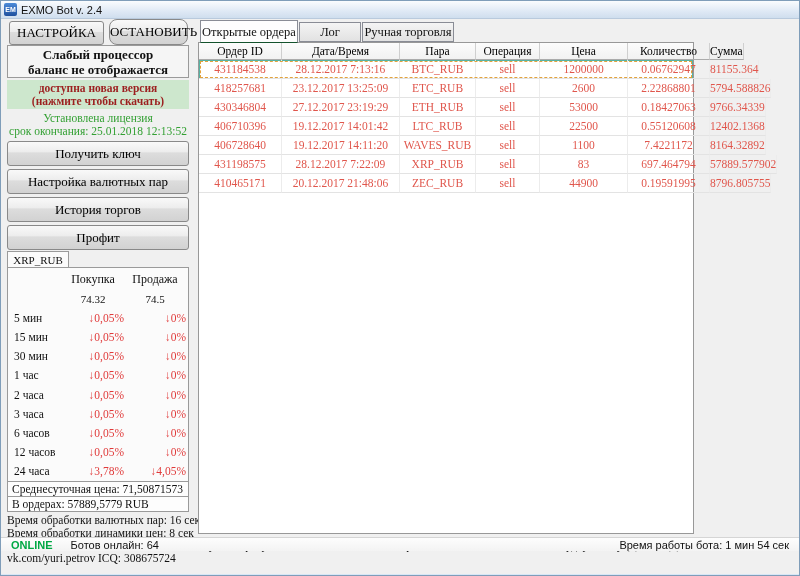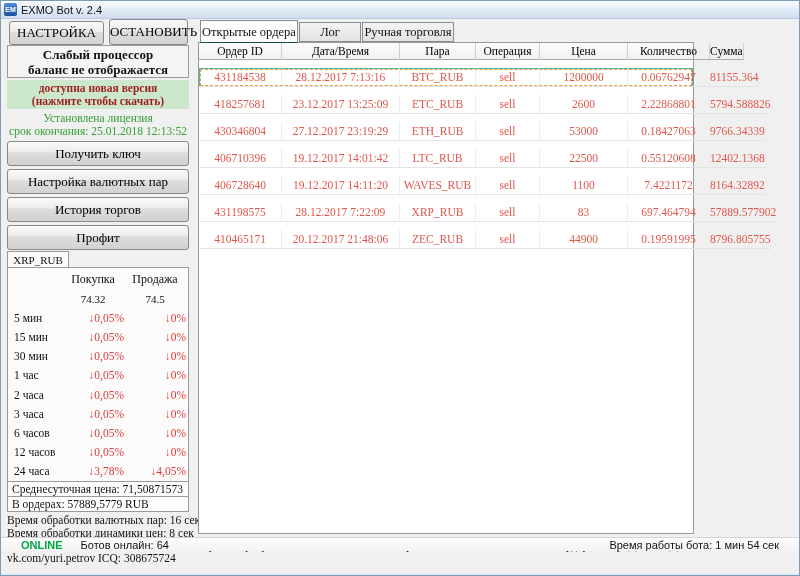--- a/index.html
+++ b/index.html
@@ -17,21 +17,21 @@
   .app-icon { display:inline-block; width:13px; height:13px; margin-right:4px;
               background:linear-gradient(#4d8bd8,#1d4f9e); color:#fff; font-size:7px;
               font-weight:bold; text-align:center; line-height:13px; border-radius:2px;
               font-family:"Liberation Sans",sans-serif; }
 
   
   .btn { position:absolute; font-family:"Liberation Serif",serif; font-size:13px;
          background:linear-gradient(#f9f9f9,#ececec 45%,#dddddd 46%,#d2d2d2);
          border:1px solid #898989; border-radius:3px; color:#000; text-align:center; cursor:default; }
   .btn-settings { left:8px;  top:20px; width:95px;  height:24px; }
-  .btn-stop     { left:108px; top:18px; width:79px; height:26px; }
+  .btn-stop     { left:108px; top:18px; width:79px; height:26px;border-radius:8px; }
 
   .side-btn { left:6px; width:182px; height:25px; }
   .s1 { top:140px; } .s2 { top:168px; } .s3 { top:196px; } .s4 { top:224px; }
 
   
   .warning-box { position:absolute; left:6px; top:44px; width:182px; height:33px;
                  background:#f5f5f5; border:1px solid #9a9a9a; text-align:center;
                  font-weight:bold; font-size:13px; line-height:15px; padding-top:1px; }
   .update-box  { position:absolute; left:6px; top:79px; width:182px; height:29px;
                  background:#cde7cd; color:#9c1f1f; font-weight:bold; text-align:center;
@@ -68,36 +68,36 @@
   .tab-2 { left:298px; width:62px; }
   .tab-3 { left:361px; width:92px; }
 
   
   .orders-table { position:absolute; left:197px; top:41px; width:496px; height:492px;
                   background:#fff; border:1px solid #989898; display:flex; flex-direction:column; }
   .trow, .thead { display:grid; grid-template-columns:83px 118px 76px 64px 88px 82px 1fr; }
   .thead { height:17px; line-height:16px; background:linear-gradient(#fcfcfc,#f1f1f1); }
   .thead > div { border-right:1px solid #cfcfcf; border-bottom:1px solid #ababab;
                  text-align:center; font-size:11.5px; color:#000; }
-  .trow  { height:19px; line-height:18px;margin-top:8px; }
+  .trow  { height:19px; line-height:18px; }
   .trow > div { border-right:1px solid #ececec; border-bottom:1px solid #e3e3e3;
                 text-align:center; font-size:11.5px; color:#e0564c; }
   .trow.selected { outline:1px dashed #e2a23c; outline-offset:-2px;
                    box-shadow:inset 0 0 0 1px #56b3a3; }
   .tfiller { flex:1; background:#fff; }
 
   
   .times-line { position:absolute; top:538px; left:200px; width:594px; font-size:11.5px; }
   .times-line span { position:absolute; white-space:nowrap; }
   .tl-server { left:0; } .tl-local { left:145px; } .tl-count { left:323px; }
 
   .statusbar { position:absolute; left:0; top:536px; width:100%; height:14px;
                background:linear-gradient(#fdfdfd,#f3f3f3); border-top:1px solid #d5d5d5;
                font-family:"Liberation Sans",sans-serif; font-size:11px;
-               display:flex; align-items:center; padding:0 20px;text-align:right; }
+               display:flex; align-items:center; padding:0 10px;text-align:right; }
   .online { color:#00a844; font-weight:bold; margin-right:18px; }
   .uptime { margin-left:auto; }
   .bottom-strip { position:absolute; left:0; top:573px; width:100%; height:3px;
                   background:linear-gradient(#dce9f7,#c3d8ef); }
 </style>
 </head>
 <body>
 
 <div class="window">
 

